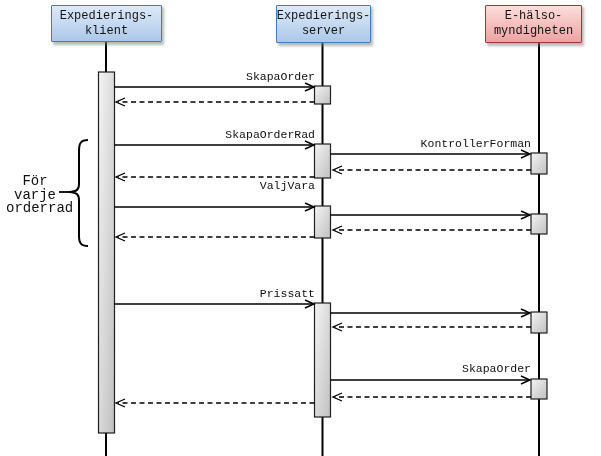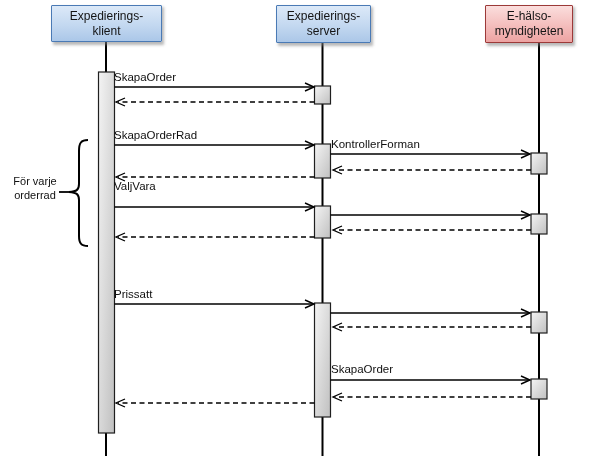--- a/index.html
+++ b/index.html
@@ -1,21 +1,21 @@
 <!DOCTYPE html>
 <html style="--client-fill-top: #dce9f8; --client-fill-bottom: #abc7e8; --client-border: #4a7ab5; --authority-fill-top: #fbdedd; --authority-fill-bottom: #eda3a2; --authority-border: #9c3938; --activation-fill: #d6d6d6; --line: #000000;"><head>
 <meta charset="utf-8">
 <style>
   html, body { margin: 0; padding: 0; background: #ffffff; }
   .stage {
     position: relative;
     width: 601px;
     height: 456px;
     background: #ffffff;
-    font-family: Liberation Sans, sans-serif;
+    font-family: Liberation Mono, monospace;
     overflow: hidden;
   }
   .stage svg { position: absolute; left: 0; top: 0; }
 
   .actor {
     position: absolute;
     box-sizing: border-box;
     display: flex;
     align-items: center;
     justify-content: center;
@@ -30,39 +30,39 @@
   .actor.blue {
     border: 1.6px solid var(--client-border, #4a7ab5);
     background: linear-gradient(180deg, var(--client-fill-top, #dce9f8) 0%, #c3d8f0 55%, var(--client-fill-bottom, #abc7e8) 100%);
   }
   .actor.red {
     border: 1.6px solid var(--authority-border, #9c3938);
     background: linear-gradient(180deg, var(--authority-fill-top, #fbdedd) 0%, #f4bdbc 55%, var(--authority-fill-bottom, #eda3a2) 100%);
   }
   .actor-klient  { left: 51px;  top: 5px; width: 111px; height: 37px; }
   .actor-server  { left: 276px; top: 5px; width: 95px;  height: 38px; }
-  .actor-mynd    { left: 485px; top: 5px; width: 88px; height: 38px; }
+  .actor-mynd    { left: 485px; top: 5px; width: 97px; height: 38px; }
 
   .mlabel {
     position: absolute;
     font-size: 11.5px;
     color: #101010;
-    text-align: left;
+    text-align: right;
     white-space: nowrap;
     line-height: 14px;
   }
   .span-ks { left: 114px; width: 201px; }
   .span-sm { left: 331px; width: 200px; }
 
   .annotation {
     position: absolute;
     left: 6px;
     top: 175px;
     width: 58px;
-    font-size: 11px;
+    font-size: 14px;
     line-height: 13.5px;
     color: #101010;
     text-align: center;
     white-space: pre-line;
   }
 </style>
 </head>
 <body>
 
 <div class="stage">

